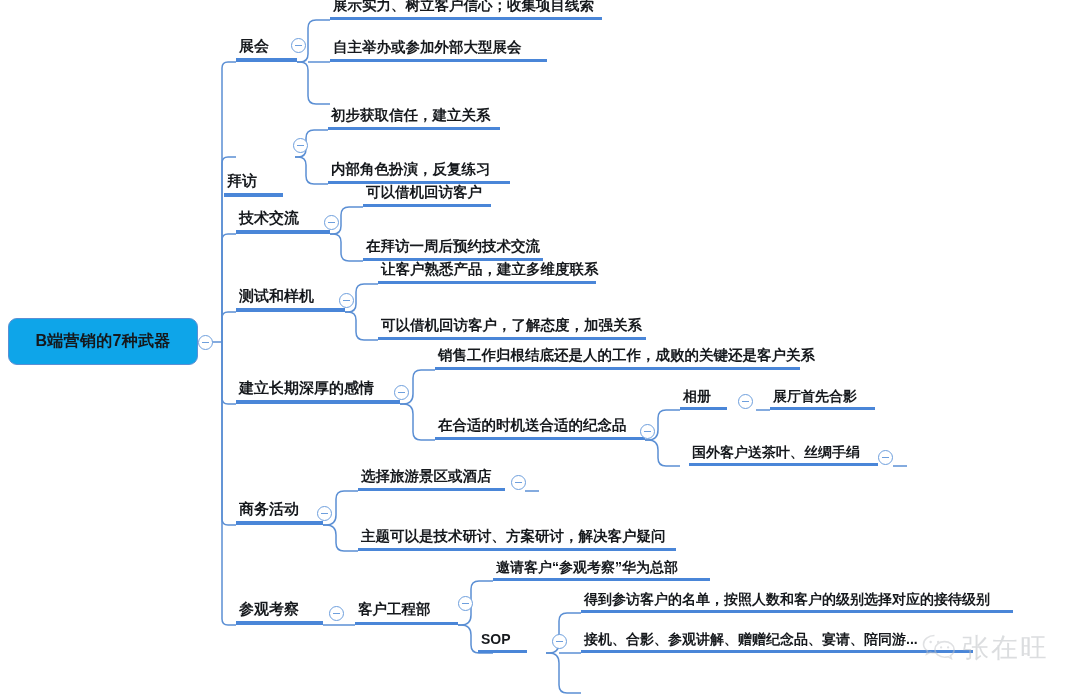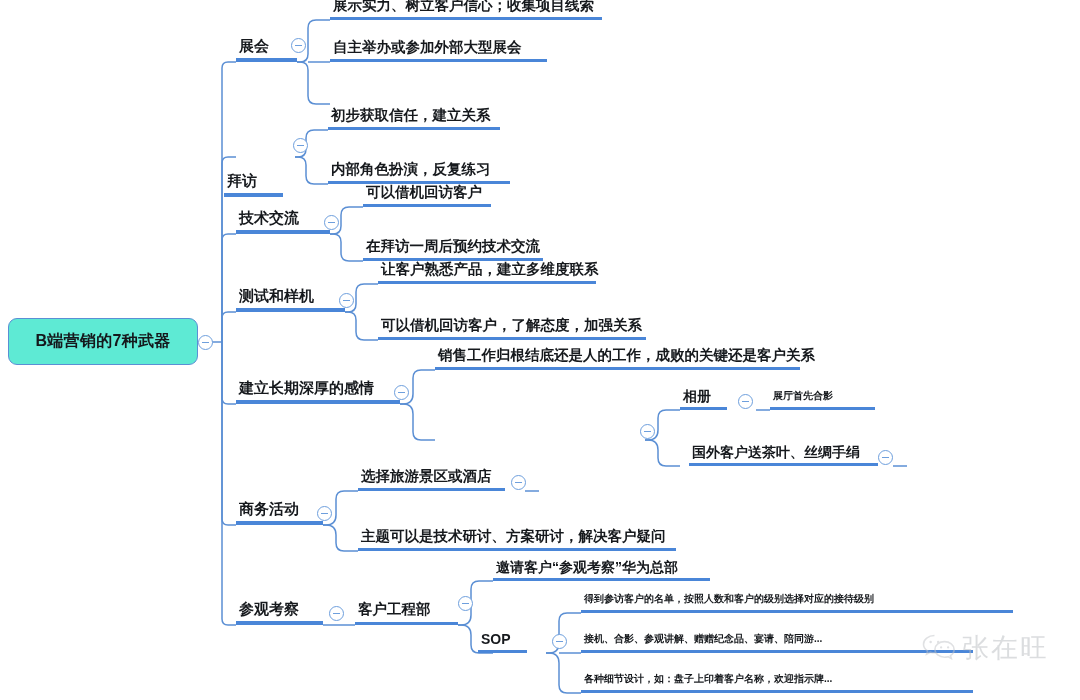--- a/index.html
+++ b/index.html
@@ -26,21 +26,21 @@
     top: 0;
     width: 1080px;
     height: 700px;
     pointer-events: none;
   }
 
   
   .root-node {
     position: absolute;
     box-sizing: border-box;
-    background: #5eead4;
+    background: #0ea5e9;
     border: 1.4px solid #5b8fd4;
     border-radius: 9px;
     display: flex;
     align-items: center;
     justify-content: center;
     color: #15181c;
     font-weight: bold;
     letter-spacing: 0.3px;
     white-space: nowrap;
   }
@@ -55,21 +55,21 @@
     line-height: 1;
     border-bottom-style: solid;
     border-bottom-color: #4a86d8;
     padding: 0 3px 5px 3px;
     display: flex;
     align-items: center;
   }
   .topic.lvl1 { font-size: 15px; border-bottom-width: 4px; }
   .topic.lvl2 { font-size: 14.5px; border-bottom-width: 3.6px; }
   .topic.lvl3 { font-size: 14px; border-bottom-width: 3.4px; }
-  .topic.lvl4 { font-size: 10px; border-bottom-width: 3.4px; }
+  .topic.lvl4 { font-size: 14px; border-bottom-width: 3.4px; }
 
   
   .toggle {
     position: absolute;
     width: 15px;
     height: 15px;
     border-radius: 50%;
     border: 1.2px solid #6e9fdd;
     background: #ffffff;
     box-sizing: border-box;
@@ -213,20 +213,23 @@
 
   <div class="topic lvl1" style="left:236px; top:380px; width:164px; height:24px;">
     <span>建立长期深厚的感情</span>
   </div>
   <div class="toggle" style="left:394px; top:385px;"></div>
 
   <div class="topic lvl2" style="left:435px; top:349px; width:365px; height:21px;">
     <span>销售工作归根结底还是人的工作，成败的关键还是客户关系</span>
   </div>
 
+  <div class="topic lvl2" style="left:435px; top:419px; width:210px; height:21px;">
+    <span>在合适的时机送合适的纪念品</span>
+  </div>
   <div class="toggle" style="left:640px; top:424px;"></div>
 
   <div class="topic lvl3" style="left:680px; top:389px; width:47px; height:21px;">
     <span>相册</span>
   </div>
   <div class="toggle" style="left:738px; top:394px;"></div>
   <div class="topic lvl4" style="left:770px; top:389px; width:105px; height:21px;">
     <span>展厅首先合影</span>
   </div>
 
@@ -266,23 +269,20 @@
   <div class="topic lvl3" style="left:478px; top:632px; width:49px; height:21px;">
     <span>SOP</span>
   </div>
   <div class="toggle" style="left:552px; top:634px;"></div>
 
   <div class="topic lvl4" style="left:581px; top:592px; width:432px; height:21px;">
     <span>得到参访客户的名单，按照人数和客户的级别选择对应的接待级别</span>
   </div>
   <div class="topic lvl4" style="left:581px; top:632px; width:392px; height:21px;">
     <span>接机、合影、参观讲解、赠赠纪念品、宴请、陪同游...</span>
-  </div>
-  <div class="topic lvl4" style="left:581px; top:672px; width:392px; height:21px;">
-    <span>各种细节设计，如：盘子上印着客户名称，欢迎指示牌...</span>
   </div>
 
   <div class="watermark" style="left:922px; top:630px;">
     <svg width="34" height="30" viewBox="0 0 34 30">
       <g fill="none" stroke="#c2c5c9" stroke-width="1.6">
         <path d="M12.5 2.5C6.3 2.5 1.5 6.5 1.5 11.2c0 2.7 1.6 5.1 4.1 6.7l-1 3.2 3.7-1.9c1.3 0.4 2.7 0.6 4.2 0.6 0.4 0 0.8 0 1.2-0.05"></path>
         <path d="M22.5 8.6c-5.3 0-9.6 3.5-9.6 7.8 0 4.3 4.3 7.8 9.6 7.8 1.2 0 2.4-0.2 3.5-0.5l3.3 1.7-0.9-2.8c2.2-1.4 3.7-3.6 3.7-6.2 0-4.3-4.3-7.8-9.6-7.8z"></path>
       </g>
       <g fill="#c2c5c9">
         <circle cx="8.6" cy="8.9" r="1.25"></circle>

